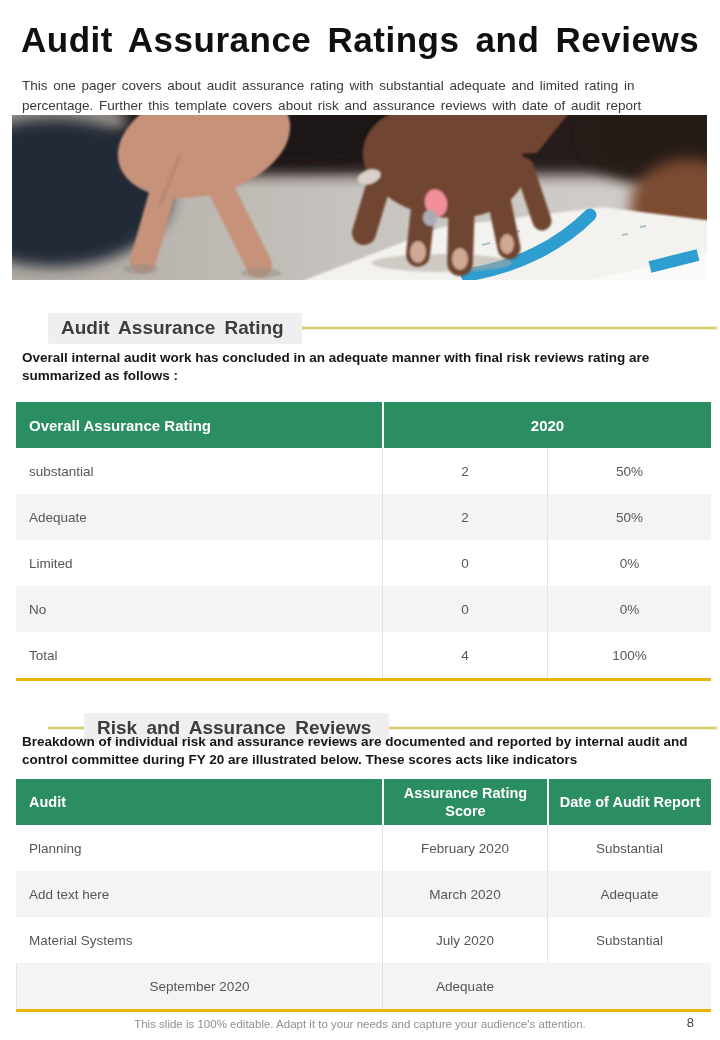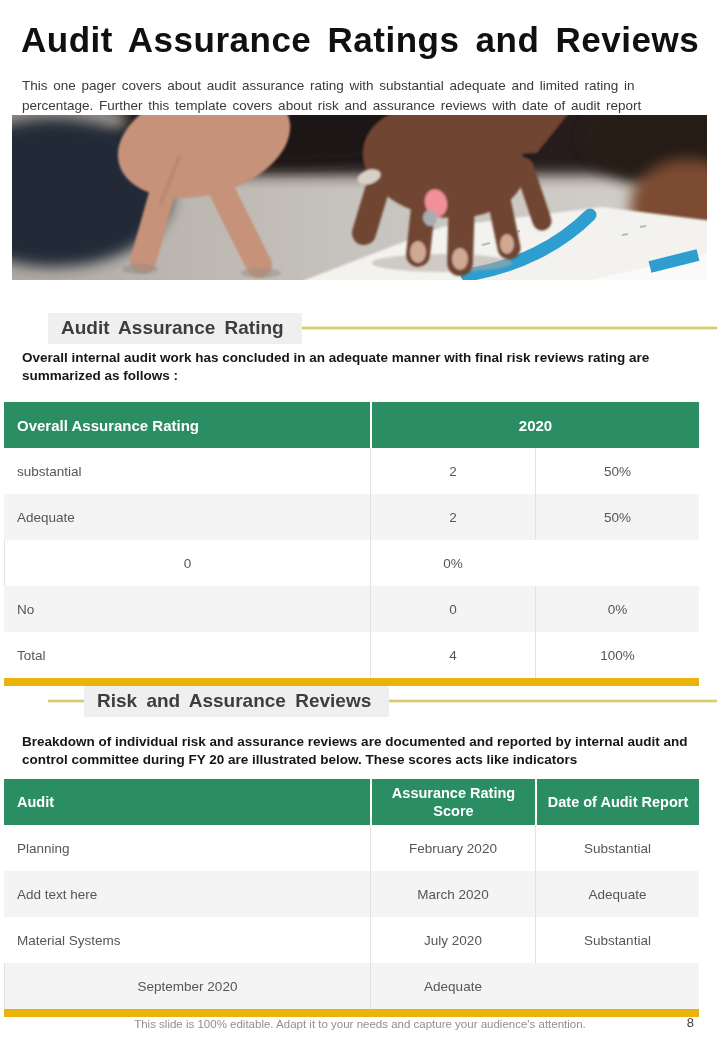--- a/index.html
+++ b/index.html
@@ -41,42 +41,42 @@
     font-size:19px; font-weight:700; color:#3d3d3d; word-spacing:4px;
     line-height:1.2;
   }
   .section-desc {
     position:absolute; left:22px; width:684px;
     font-size:13.5px; font-weight:700; color:#161616; line-height:1.35;
   }
 
   
   .tbl {
-    position:absolute; left:4px; width:695px;
-    border-bottom:8px solid #eab308; font-size:13.5px; color:#565656;
+    position:absolute; left:16px; width:695px;
+    border-bottom:3px solid #eab308; font-size:13.5px; color:#565656;
   }
   .tbl-head {
     display:grid; background:#2b8d62; color:#ffffff; font-weight:700;
   }
   .tbl1-head { grid-template-columns:366px 329px; height:46px; font-size:15px; }
   .tbl2-head { grid-template-columns:366px 165px 164px; height:46px; font-size:14.5px; line-height:1.25; }
   .h-cell { display:flex; align-items:center; justify-content:center; text-align:center; padding:2px 8px; }
   .h-cell.left { justify-content:flex-start; text-align:left; padding-left:13px; }
   .h-cell.divider { border-left:2px solid #ffffff; }
 
   .tbl-row { display:grid; grid-template-columns:366px 165px 164px; height:46px; background:#ffffff; }
   .tbl-row.alt { background:#f4f4f4; }
   .b-cell { display:flex; align-items:center; justify-content:center; text-align:center; padding:2px 6px; }
   .b-cell.left { justify-content:flex-start; text-align:left; padding-left:13px; }
   .b-cell.vline { border-left:1px solid #e2e2e2; }
 
   #table1 { top:402px; }
   #section1-head { top:313px; }
   #section1-desc { top:349px; }
-  #section2-head { top:686px;padding-left:36px; }
+  #section2-head { top:713px;padding-left:36px; }
   #section2-desc { top:733px; }
   #table2 { top:779px; }
 
   
   .footer-note {
     position:absolute; left:0; right:0; top:1018px; text-align:center;
     font-size:11.5px; color:#8f8f8f;
   }
   .page-number {
     position:absolute; right:26px; top:1015px;
@@ -171,20 +171,21 @@
       <div class="b-cell left">substantial</div>
       <div class="b-cell vline">2</div>
       <div class="b-cell vline">50%</div>
     </div>
     <div class="tbl-row alt">
       <div class="b-cell left">Adequate</div>
       <div class="b-cell vline">2</div>
       <div class="b-cell vline">50%</div>
     </div>
     <div class="tbl-row">
+      <div class="b-cell left">Limited</div>
       <div class="b-cell vline">0</div>
       <div class="b-cell vline">0%</div>
     </div>
     <div class="tbl-row alt">
       <div class="b-cell left">No</div>
       <div class="b-cell vline">0</div>
       <div class="b-cell vline">0%</div>
     </div>
     <div class="tbl-row">
       <div class="b-cell left">Total</div>

